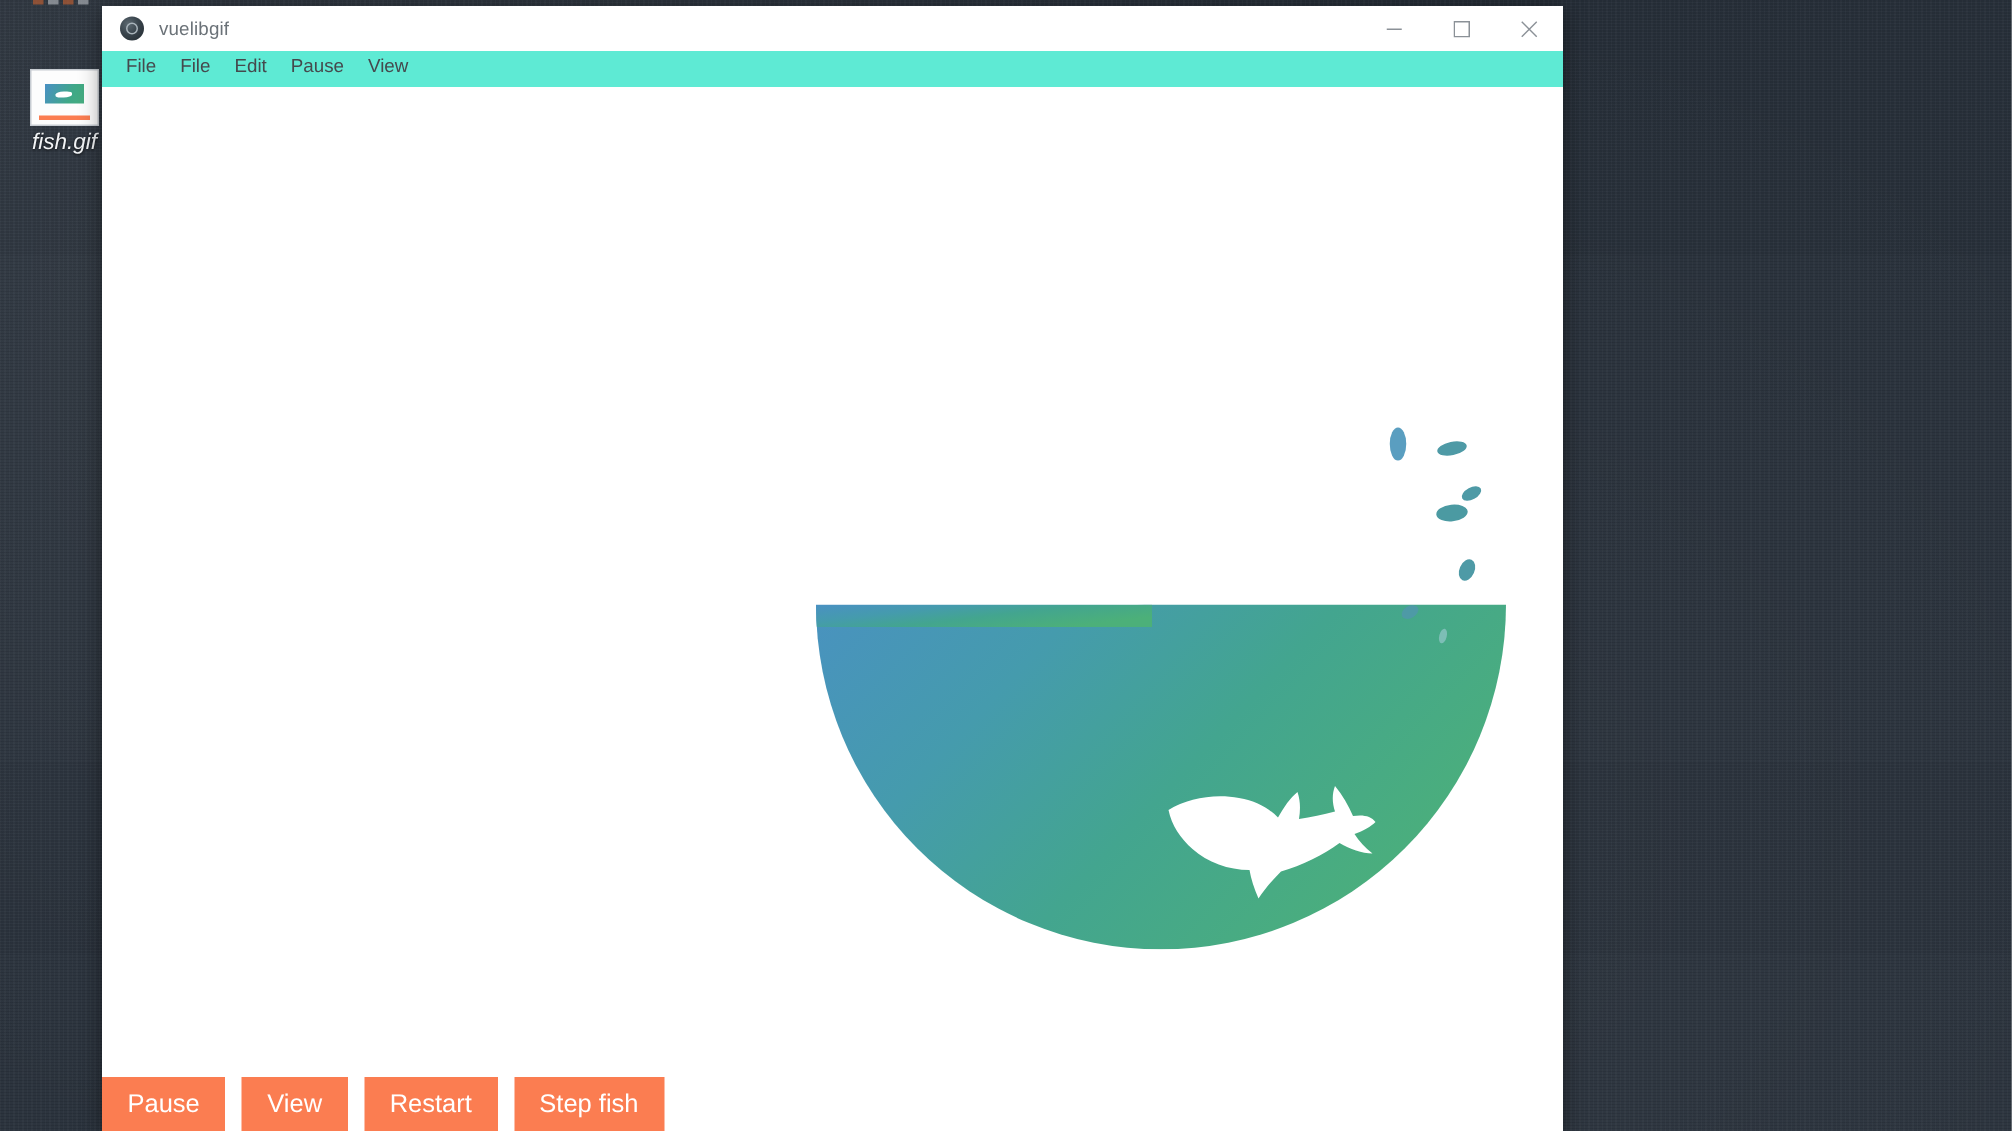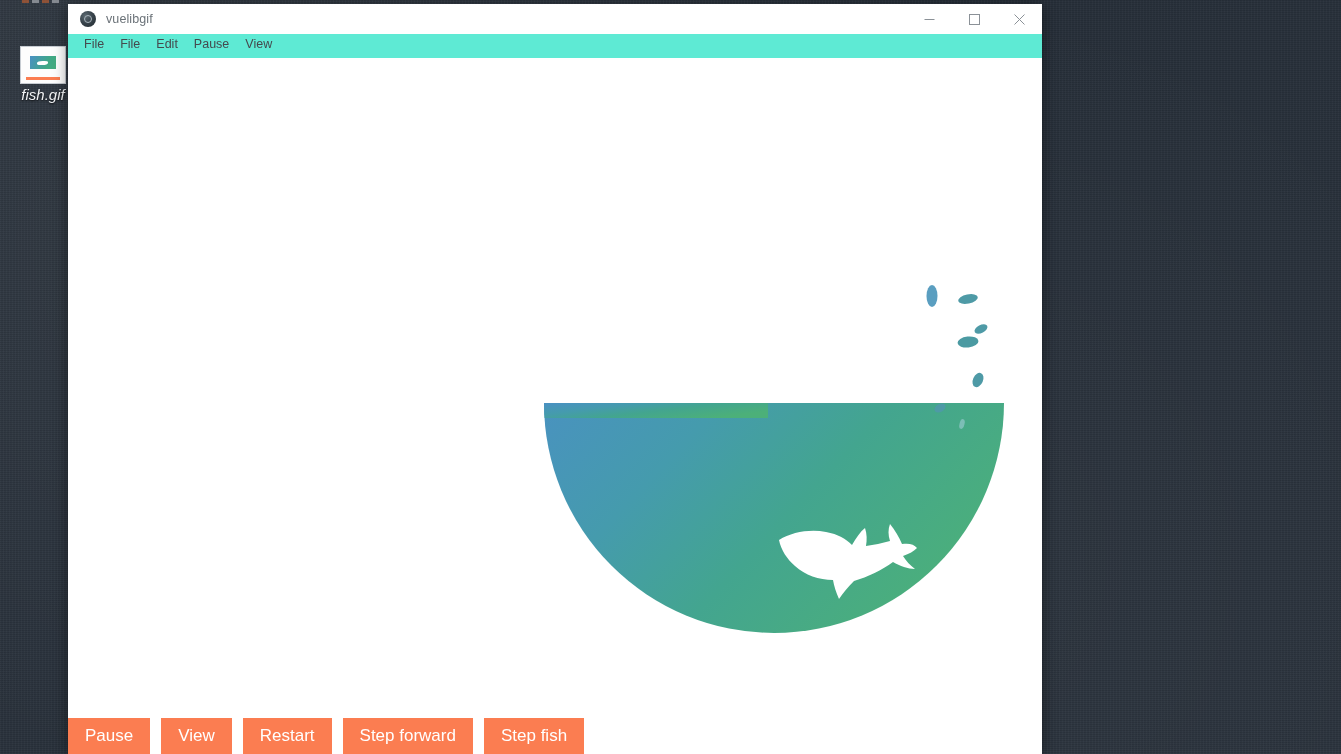--- a/index.html
+++ b/index.html
@@ -341,19 +341,18 @@
             <ellipse cx="872" cy="350" rx="6" ry="4" fill="#4e9aa6" transform="rotate(-30 872 350)"></ellipse>
             <ellipse cx="894" cy="366" rx="2.5" ry="5" fill="#8fc6c6" opacity="0.75" transform="rotate(14 894 366)"></ellipse>
           </g>
         </svg>
       </div>
 
       <div id="buttonbar">
         <button>Pause</button>
         <button>View</button>
         <button>Restart</button>
-        <button>Step forward</button>
         <button>Step fish</button>
       </div>
 
     </div>
   </div>
 </div>
 
 </body></html>

